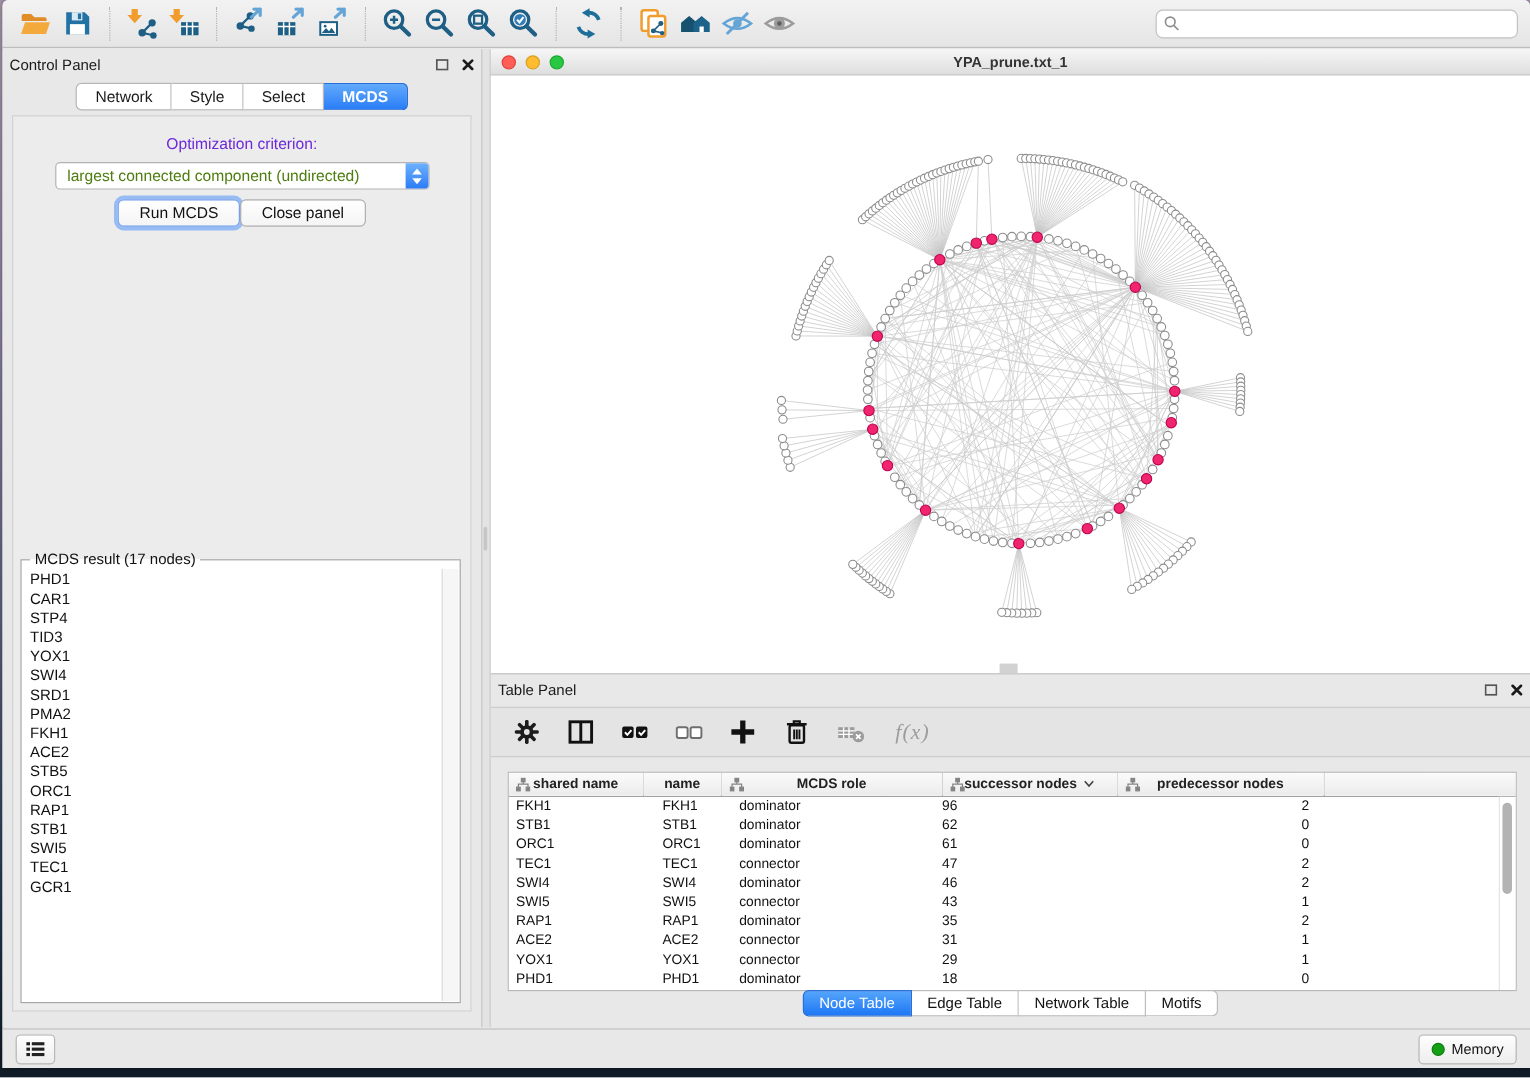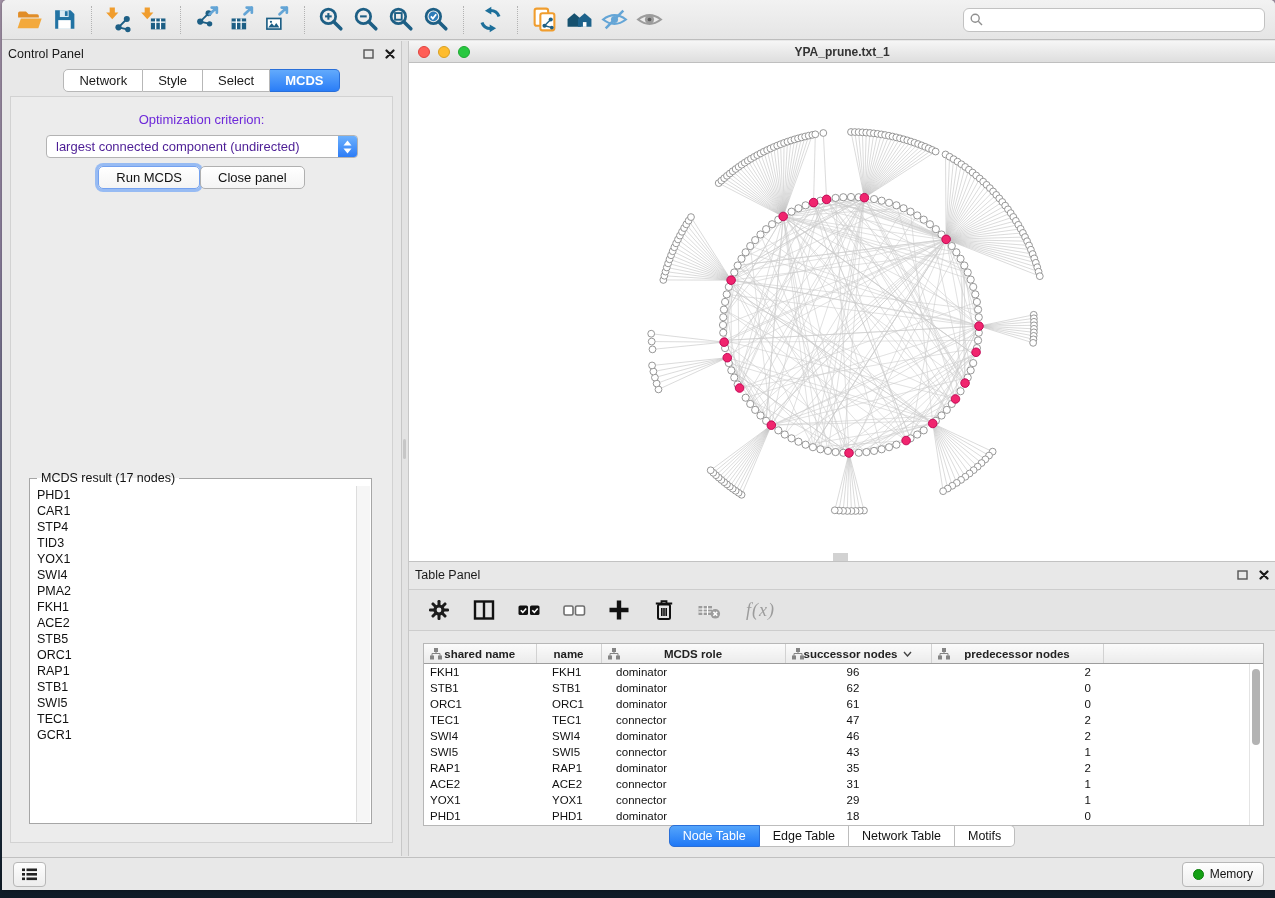--- a/index.html
+++ b/index.html
@@ -32,28 +32,28 @@
   .seg-tabs{display:flex;justify-content:center;margin-top:2px;position:relative;z-index:2}
   .seg-tab{height:21px;line-height:21px;padding:0 15px;background:#fff;border:1px solid #b7b7b7;
        border-left:none;font-size:13px;color:#1a1a1a;cursor:default}
   .seg-tab:first-child{border-left:1px solid #b7b7b7;border-radius:5px 0 0 5px}
   .seg-tab:last-child{border-radius:0 5px 5px 0}
   .seg-tab.active{background:linear-gradient(#62aafc,#2a7df7);color:#fff;border-color:#2a6fd8;font-weight:bold}
   .cp-content{position:absolute;left:8px;right:8px;top:55px;bottom:13px;background:#ececec;border:1px solid #d2d2d2}
   .opt-label{position:absolute;top:15px;width:100%;text-align:center;font-size:13px;color:#6d28d9}
   .dropdown{position:absolute;left:35px;top:38px;width:312px;height:23px;background:#fff;
        border:1px solid #b3b3b3;border-radius:4px;display:flex;align-items:center;box-sizing:border-box}
-  .dropdown .val{flex:1;font-size:13px;padding-left:9px;white-space:nowrap;color:#4c1d95}
+  .dropdown .val{flex:1;font-size:13px;padding-left:9px;white-space:nowrap;color:#4d7c0f}
   .dropdown .stepper{width:19px;align-self:stretch;background:linear-gradient(#6db1fd,#2d7cf6);
        border-radius:0 3px 3px 0;display:flex;flex-direction:column;align-items:center;justify-content:center;gap:2px}
   .btn-row{position:absolute;top:69px;width:100%;display:flex;justify-content:center;}
   .mac-btn{height:23px;padding:0 17px;background:linear-gradient(#fff,#f4f4f4);border:1px solid #ad
 ad;border:1px solid #b0b0b0;border-radius:5px;font-size:13px;display:flex;align-items:center;color:#111;cursor:default}
   .mac-btn.focus{box-shadow:0 0 0 3px rgba(82,148,250,.55);border-color:#74a1ef}
-  .result-box{position:absolute;left:6px;right:8px;top:362px;bottom:6px;margin:12px;padding:0;
+  .result-box{position:absolute;left:6px;right:8px;top:362px;bottom:6px;margin:0;padding:0;
        border:1px solid #a6a6a6;background:#fff;font-size:12.5px}
   .result-box legend{margin-left:7px;padding:0 4px;font-size:12.5px;color:#111}
   .result-inner{position:absolute;left:1px;right:14px;top:2px;bottom:2px;overflow:hidden}
   .result-item{line-height:16px;padding-left:6px;color:#111}
   .result-scroll{position:absolute;right:1px;top:1px;bottom:1px;width:13px;background:#f6f6f6;border-left:1px solid #ddd}
 
   
   .vsplit{width:6px;flex:none;background:#e3e3e3;border-left:1px solid #c7c7c7;border-right:1px solid #c7c7c7;position:relative}
   .vsplit .grip{position:absolute;top:398px;left:0.5px;width:3px;height:20px;background:#c6c6c6;border-radius:2px}
 
@@ -84,21 +84,21 @@
   table.node-table{border-collapse:collapse;table-layout:fixed;width:100%}
   .node-table th{height:19px;background:linear-gradient(#fbfbfb,#ebebeb);border-bottom:1px solid #9d9d9d;
        border-right:1px solid #d2d2d2;font-weight:bold;font-size:11.5px;color:#222;position:relative;padding:0}
   .node-table th .hlbl{display:inline-block}
   .node-table th .tree{position:absolute;left:6px;top:4px}
   .node-table th .sort{margin-left:6px;vertical-align:middle}
   .node-table td{height:16px;font-size:11.5px;color:#111;padding:0;white-space:nowrap;overflow:hidden}
   .node-table td.c0{padding-left:6px}
   .node-table td.c1{padding-left:16px}
   .node-table td.c2{padding-left:15px}
-  .node-table td.c3{text-align:center;padding-right:10px}
+  .node-table td.c3{text-align:left;padding-right:10px}
   .node-table td.c4{text-align:right;padding-right:12px}
   .tbl-scroll{position:absolute;right:0;top:20px;bottom:0;width:13px;background:#fff;border-left:1px solid #e4e4e4}
   .tbl-thumb{position:absolute;left:2px;top:5px;width:8px;height:76px;background:#b3b3b3;border-radius:4px}
   .table-tabs{position:absolute;bottom:9px;left:0;right:0;display:flex;justify-content:center}
   .t-tab{height:20px;line-height:20px;padding:0 13px;background:#fff;border:1px solid #bdbdbd;border-left:none;
        font-size:12.5px;color:#111;cursor:default}
   .t-tab:first-child{border-left:1px solid #bdbdbd;border-radius:5px 0 0 5px}
   .t-tab:last-child{border-radius:0 5px 5px 0}
   .t-tab.active{background:linear-gradient(#55a5fb,#1f78f6);color:#fff;border-color:#2a6fd8}
 
@@ -318,20 +318,21 @@
 
         <fieldset class="result-box">
           <legend>MCDS result (17 nodes)</legend>
           <div class="result-inner" id="result-list">
               <div class="result-item">PHD1</div>
               <div class="result-item">CAR1</div>
               <div class="result-item">STP4</div>
               <div class="result-item">TID3</div>
               <div class="result-item">YOX1</div>
               <div class="result-item">SWI4</div>
+              <div class="result-item">SRD1</div>
               <div class="result-item">PMA2</div>
               <div class="result-item">FKH1</div>
               <div class="result-item">ACE2</div>
               <div class="result-item">STB5</div>
               <div class="result-item">ORC1</div>
               <div class="result-item">RAP1</div>
               <div class="result-item">STB1</div>
               <div class="result-item">SWI5</div>
               <div class="result-item">TEC1</div>
               <div class="result-item">GCR1</div>

